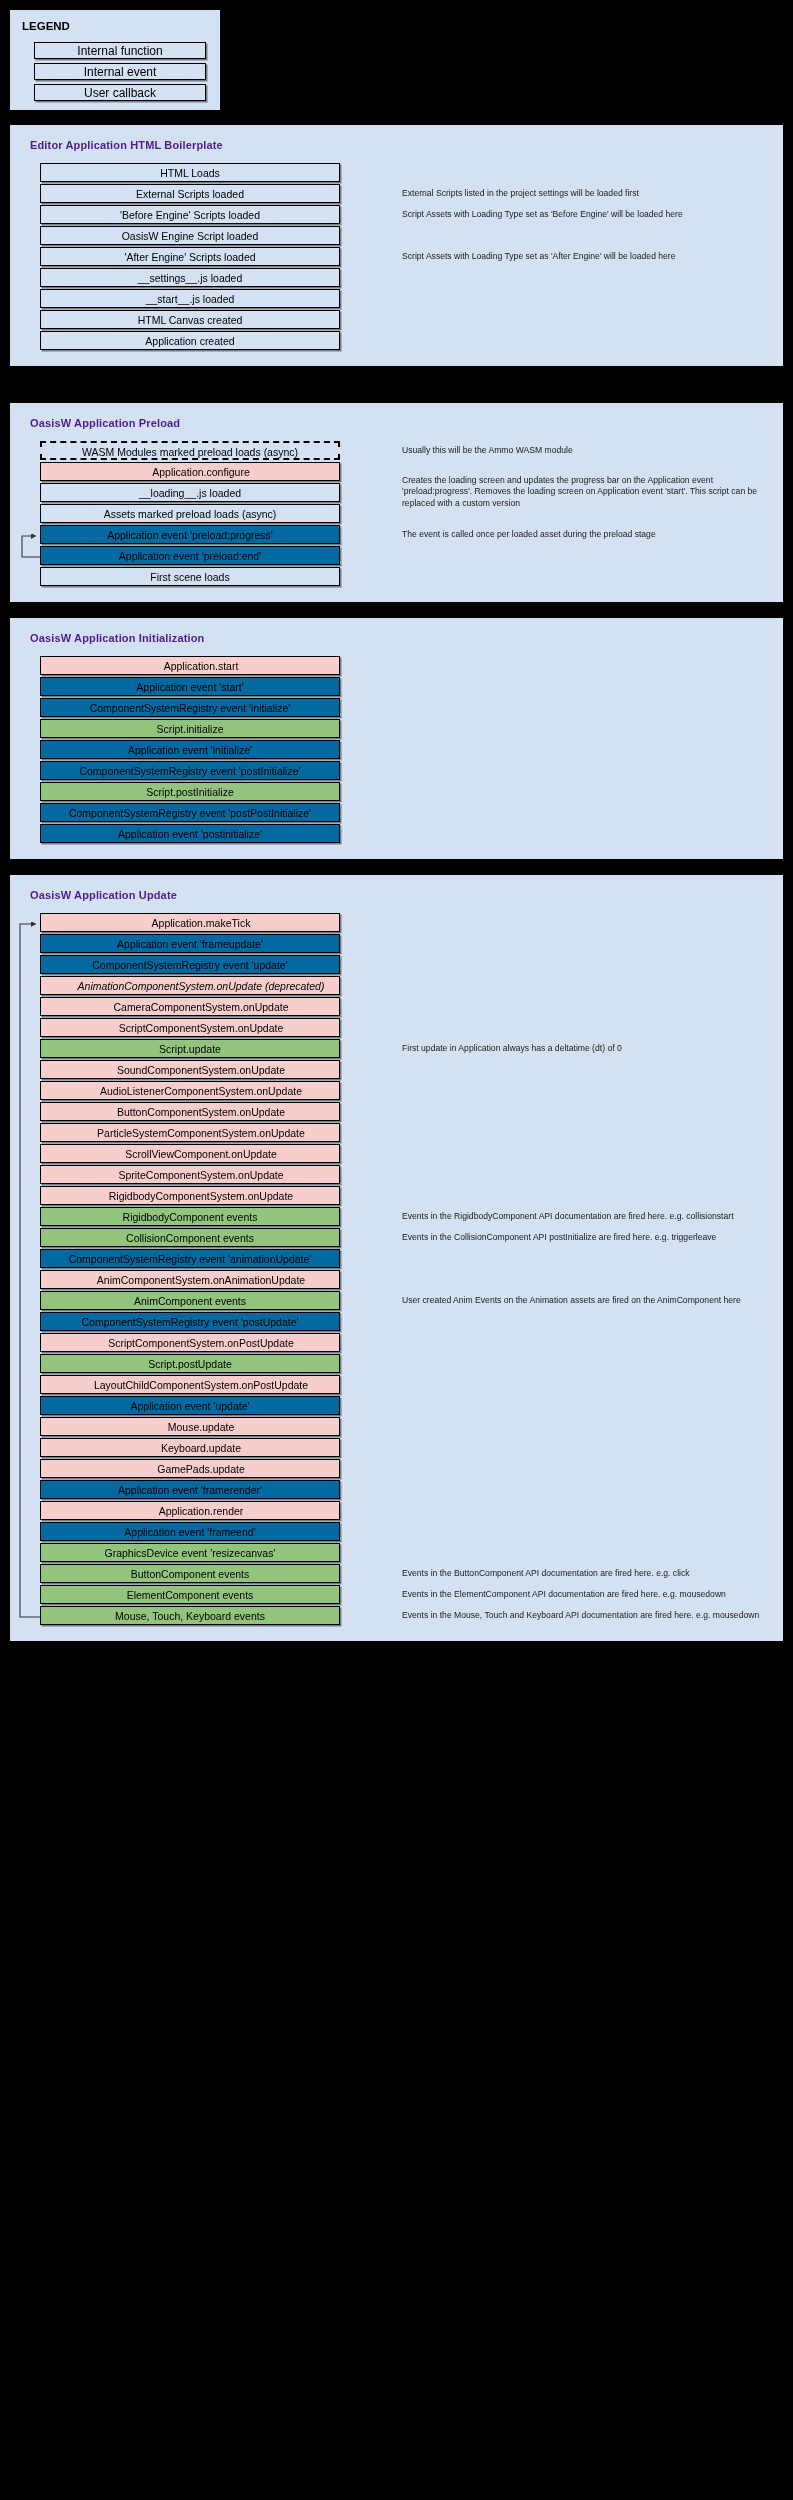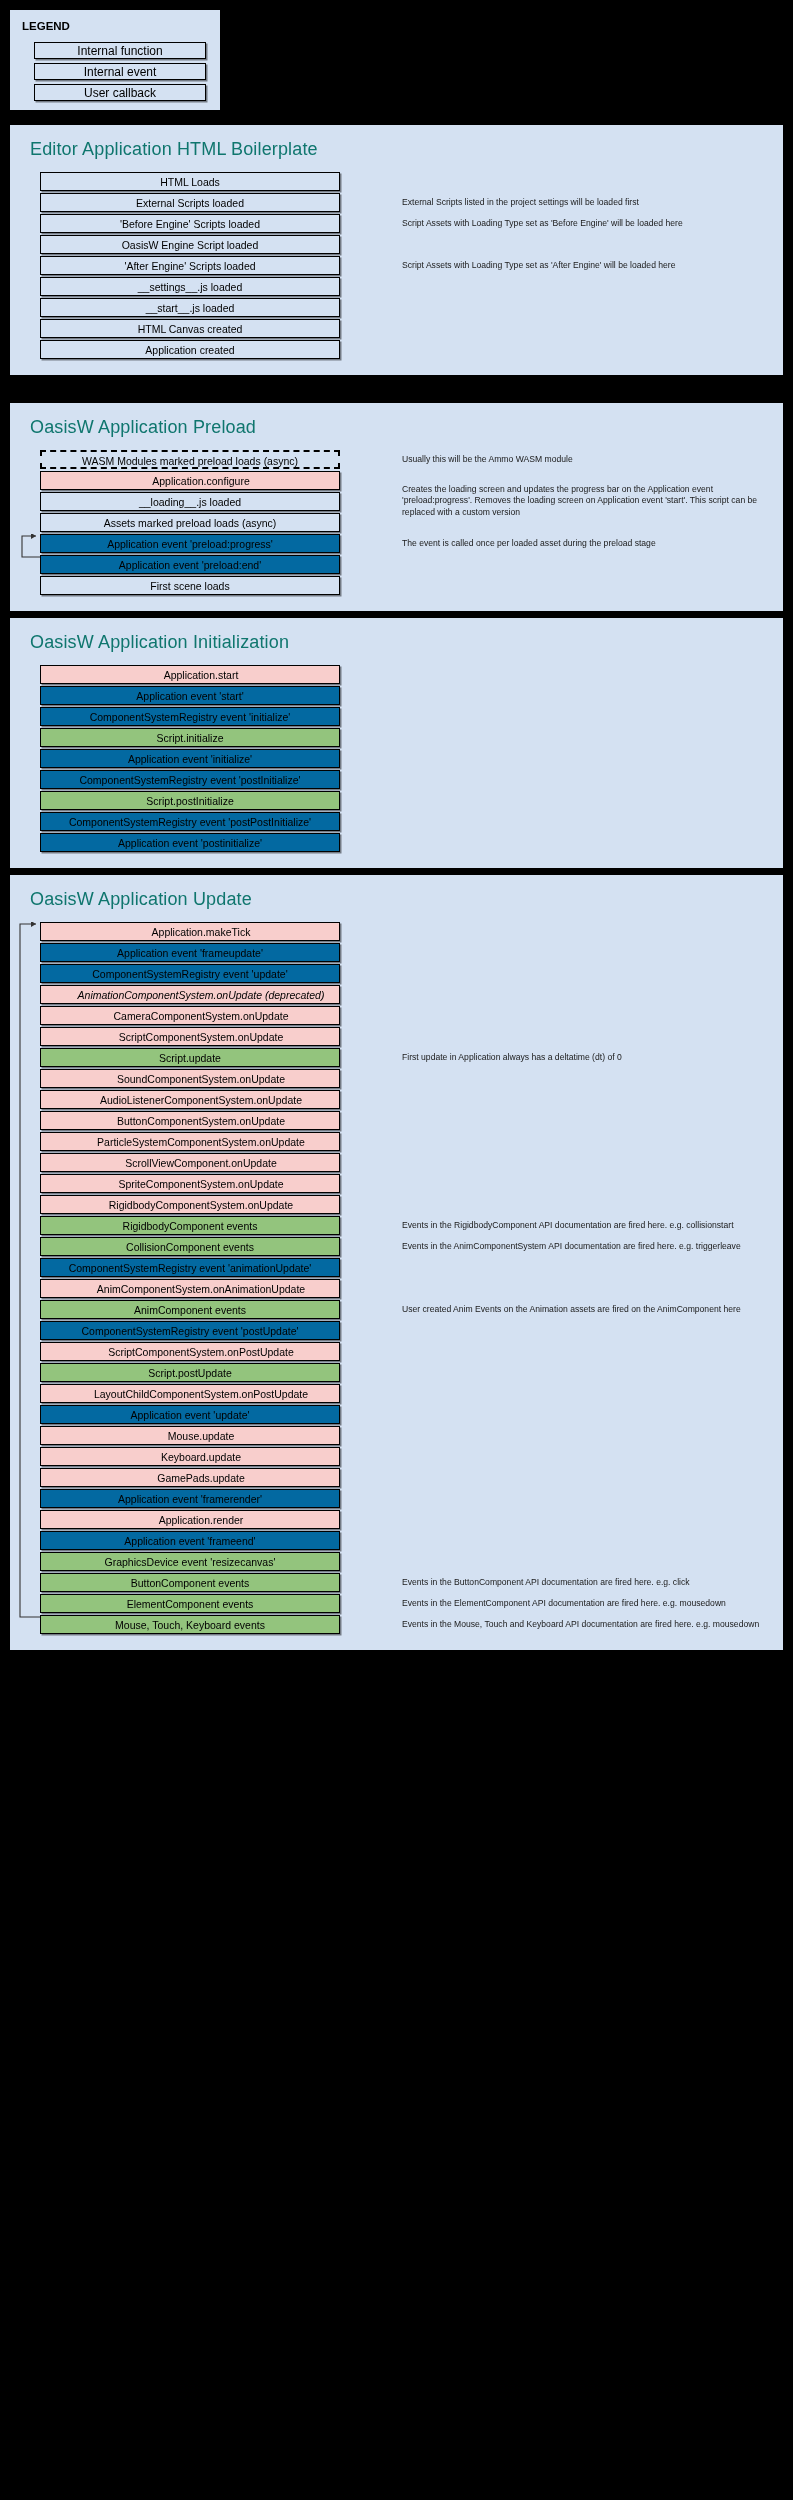--- a/index.html
+++ b/index.html
@@ -15,23 +15,23 @@
     overflow: hidden;
   }
   .panel {
     position: absolute;
     left: 10px;
     width: 773px;
     background: #d4e1f2;
     box-sizing: border-box;
   }
   .panel-title {
-    font-size: 18px;
-    font-weight: normal;
-    color: #0f766e;
+    font-size: 11px;
+    font-weight: bold;
+    color: #4c1d95;
     margin: 14px 0 0 20px;
     letter-spacing: 0.15px;
   }
   .rows {
     margin-top: 12px;
     position: relative;
   }
   .row {
     position: relative;
     height: 19px;
@@ -278,21 +278,21 @@
         </div>
         <div class="row">
           <div class="box fn shadow">RigidbodyComponentSystem.onUpdate</div>
         </div>
         <div class="row">
           <div class="box cb shadow">RigidbodyComponent events</div>
           <div class="note one">Events in the RigidbodyComponent API documentation are fired here. e.g. collisionstart</div>
         </div>
         <div class="row">
           <div class="box cb shadow">CollisionComponent events</div>
-          <div class="note one">Events in the AnimComponentSystem API documentation are fired here. e.g. triggerleave</div>
+          <div class="note one">Events in the CollisionComponent API postInitialize are fired here. e.g. triggerleave</div>
         </div>
         <div class="row">
           <div class="box ev shadow">ComponentSystemRegistry event 'animationUpdate'</div>
         </div>
         <div class="row">
           <div class="box fn shadow">AnimComponentSystem.onAnimationUpdate</div>
         </div>
         <div class="row">
           <div class="box cb shadow">AnimComponent events</div>
           <div class="note one">User created Anim Events on the Animation assets are fired on the AnimComponent here</div>

